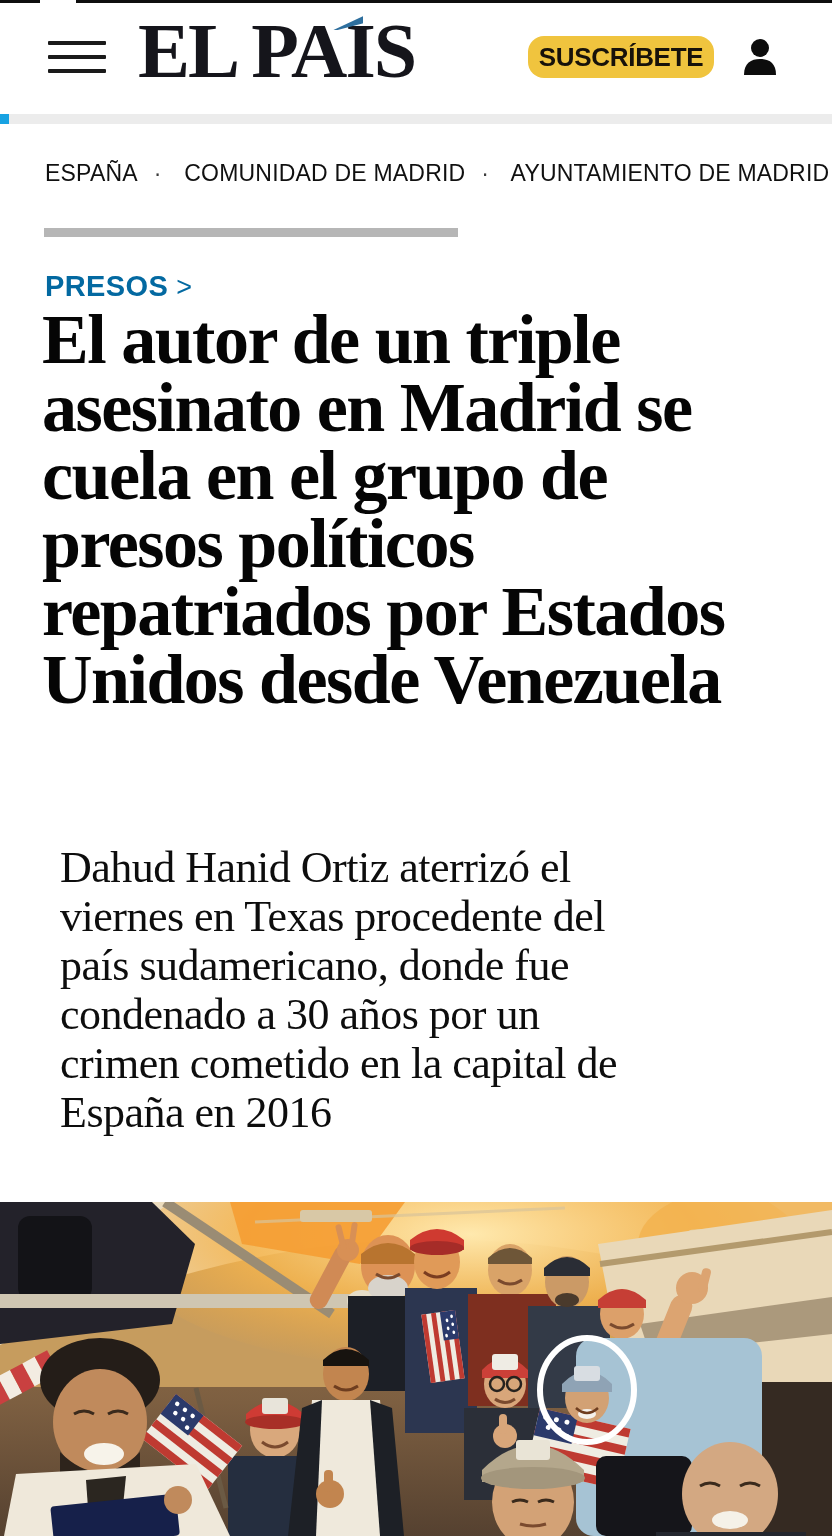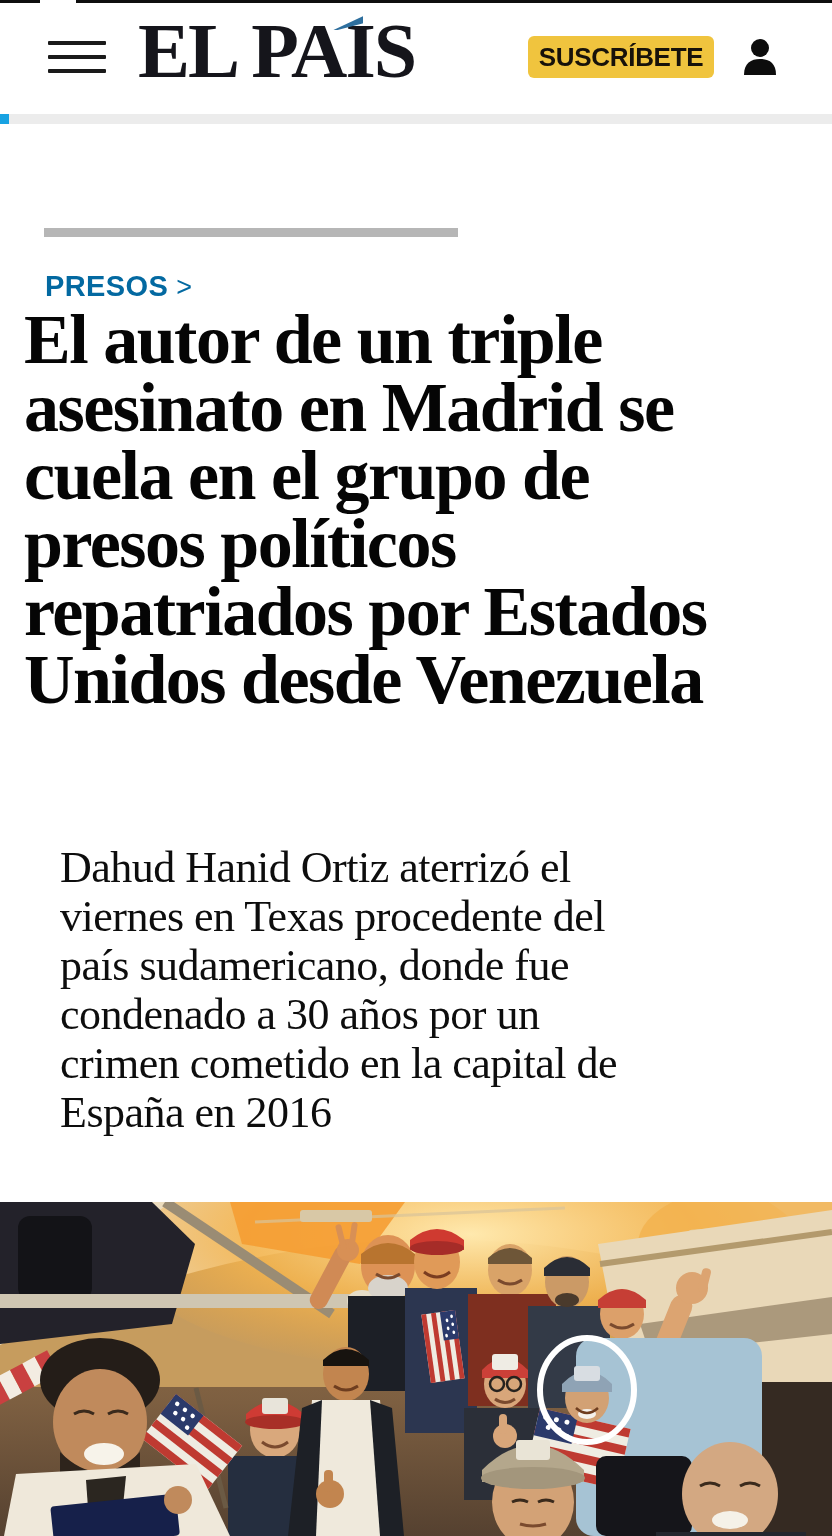--- a/index.html
+++ b/index.html
@@ -11,42 +11,42 @@
   
   .menu-btn{position:absolute;left:48px;top:41px;width:58px;height:32px;background:none;border:none;
             padding:0;cursor:pointer;display:flex;flex-direction:column;justify-content:space-between;}
   .menu-btn .bar{display:block;width:58px;height:4px;background:#1a1a1a;border-radius:1px;}
   .brand{position:absolute;left:138px;top:12px;font-family:"Liberation Serif",serif;font-weight:700;
          font-size:78px;line-height:78px;letter-spacing:-2px;color:#15151b;cursor:pointer;white-space:nowrap;}
   .brand .i-wrap{position:relative;display:inline-block;}
   .brand .accent{position:absolute;left:-12px;top:4px;width:30px;height:14px;background:#2e6f9e;
          clip-path:polygon(0 100%,100% 0,100% 52%,14% 100%);}
   .subscribe{position:absolute;left:528px;top:36px;width:186px;height:42px;background:#f0c43e;
-             border:none;border-radius:6px;font-family:"Liberation Sans",sans-serif;font-weight:700;
+             border:none;border-radius:16px;font-family:"Liberation Sans",sans-serif;font-weight:700;
              font-size:26px;line-height:42px;letter-spacing:-0.3px;color:#17120a;text-align:center;
              padding:0;cursor:pointer;}
   .user-btn{position:absolute;left:740px;top:38px;width:40px;height:38px;background:none;border:none;
             padding:0;cursor:pointer;}
   
   .progress{position:absolute;left:0;top:114px;width:832px;height:10px;background:#ececec;}
   .progress .fill{width:9px;height:10px;background:#18a2e2;}
   
   .breadcrumb{position:absolute;left:45px;top:158px;width:787px;white-space:nowrap;overflow:hidden;
               font-size:23px;line-height:30px;font-weight:500;letter-spacing:0.2px;color:#101010;}
   .breadcrumb a{color:#101010;text-decoration:none;cursor:pointer;}
   .breadcrumb .sep{display:inline-block;margin:0 16px;color:#3c3c3c;}
   .breadcrumb .sep:last-child{opacity:.35;margin-right:0;}
   
   .placeholder-bar{position:absolute;left:44px;top:228px;width:414px;height:9px;background:#b6b6b6;}
   
   .kicker{position:absolute;left:45px;top:271px;font-size:29px;line-height:31px;font-weight:600;
           letter-spacing:0.4px;color:#0369a1;cursor:pointer;}
   .kicker .arrow{font-weight:400;font-size:27px;margin-left:8px;}
   
-  .headline{position:absolute;left:24px;top:306px;width:760px;margin:0;
+  .headline{position:absolute;left:42px;top:306px;width:760px;margin:0;
             font-family:"Liberation Serif",serif;font-weight:700;font-size:70px;line-height:68px;
             letter-spacing:-1.5px;color:#050505;white-space:pre-line;}
   .subhead{position:absolute;left:60px;top:843px;width:756px;margin:0;
            font-family:"Liberation Serif",serif;font-weight:400;font-size:44px;line-height:49px;
            letter-spacing:-0.5px;color:#0d0d0d;white-space:pre-line;}
   
   .photo{position:absolute;left:0;top:1202px;width:832px;height:334px;margin:0;overflow:hidden;}
   .photo svg{display:block;}
 </style>
 </head>
@@ -74,20 +74,29 @@
         <circle cx="20" cy="10" r="9" fill="#0d0d0d"></circle>
         <path d="M4,37 C4,25 11,21 20,21 C29,21 36,25 36,37 Z" fill="#0d0d0d"></path>
       </svg>
     </button>
   </header>
 
   <div class="progress">
     <div class="fill"></div>
   </div>
 
+  <nav class="breadcrumb">
+    
+  
+      <a>ESPAÑA</a><span class="sep">·</span>
+    
+      <a>COMUNIDAD DE MADRID</a><span class="sep">·</span>
+    
+      <a>AYUNTAMIENTO DE MADRID</a>
+    </nav>
 
   <div class="placeholder-bar"></div>
 
   <div class="kicker">
     <span>PRESOS</span><span class="arrow">&gt;</span>
   </div>
 
   <h1 class="headline">El autor de un triple
 asesinato en Madrid se
 cuela en el grupo de

